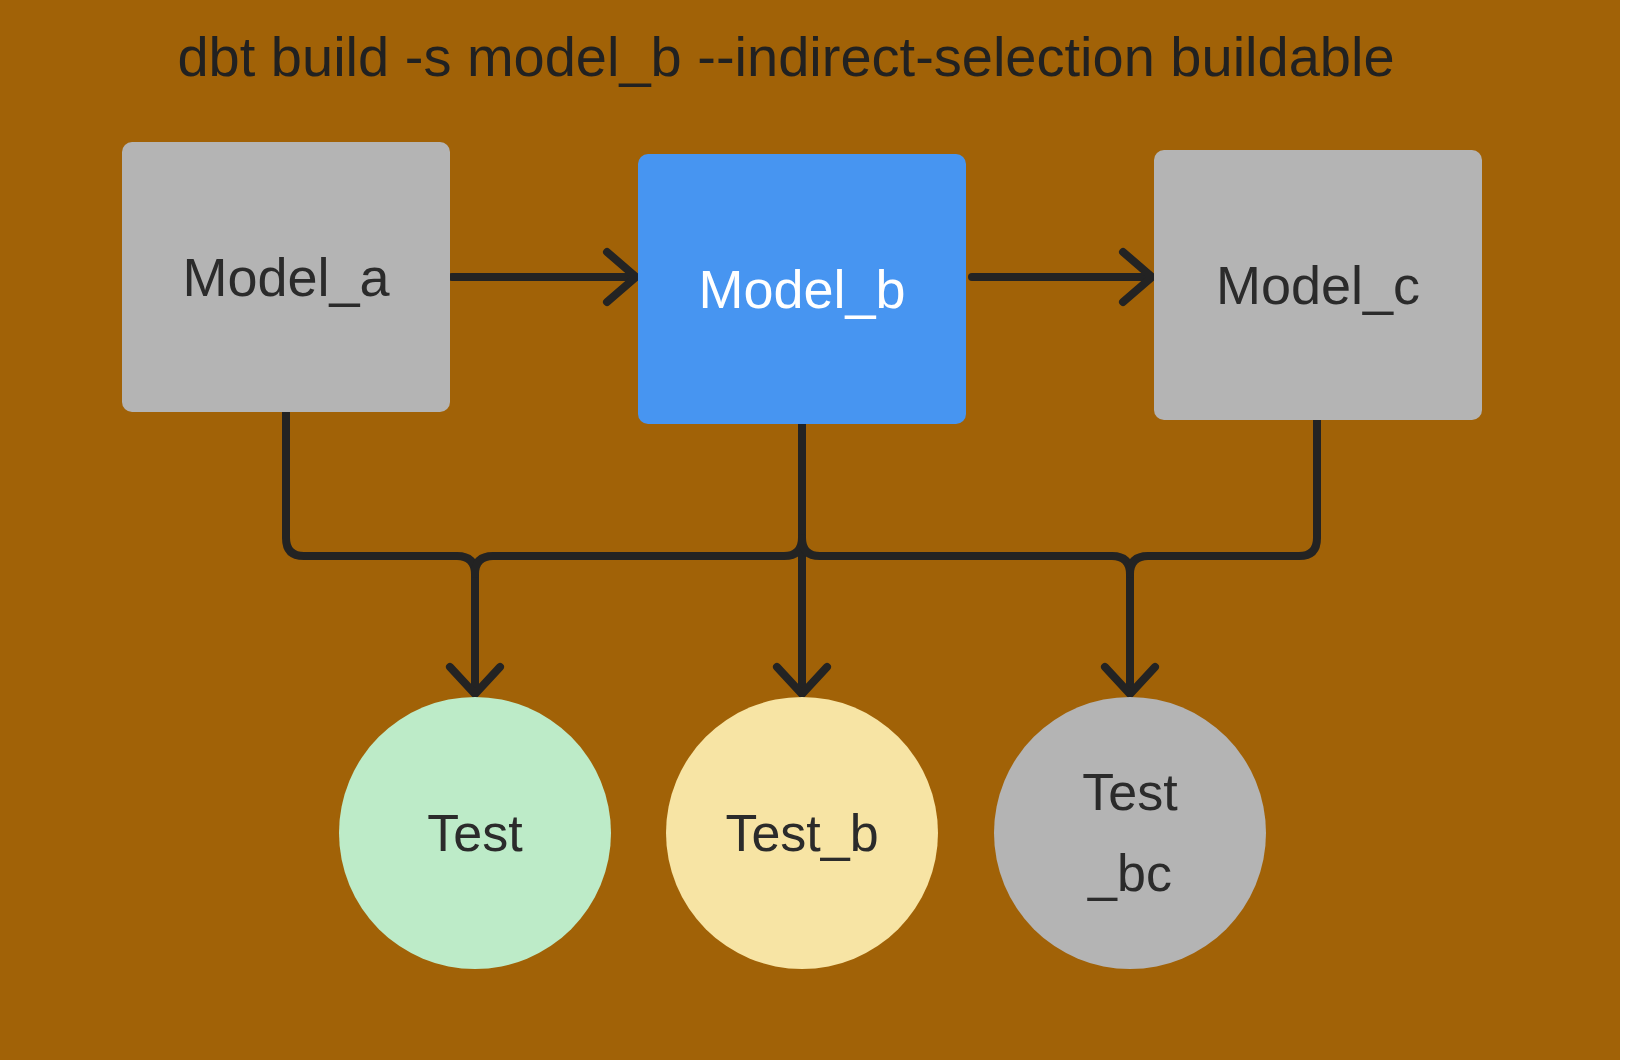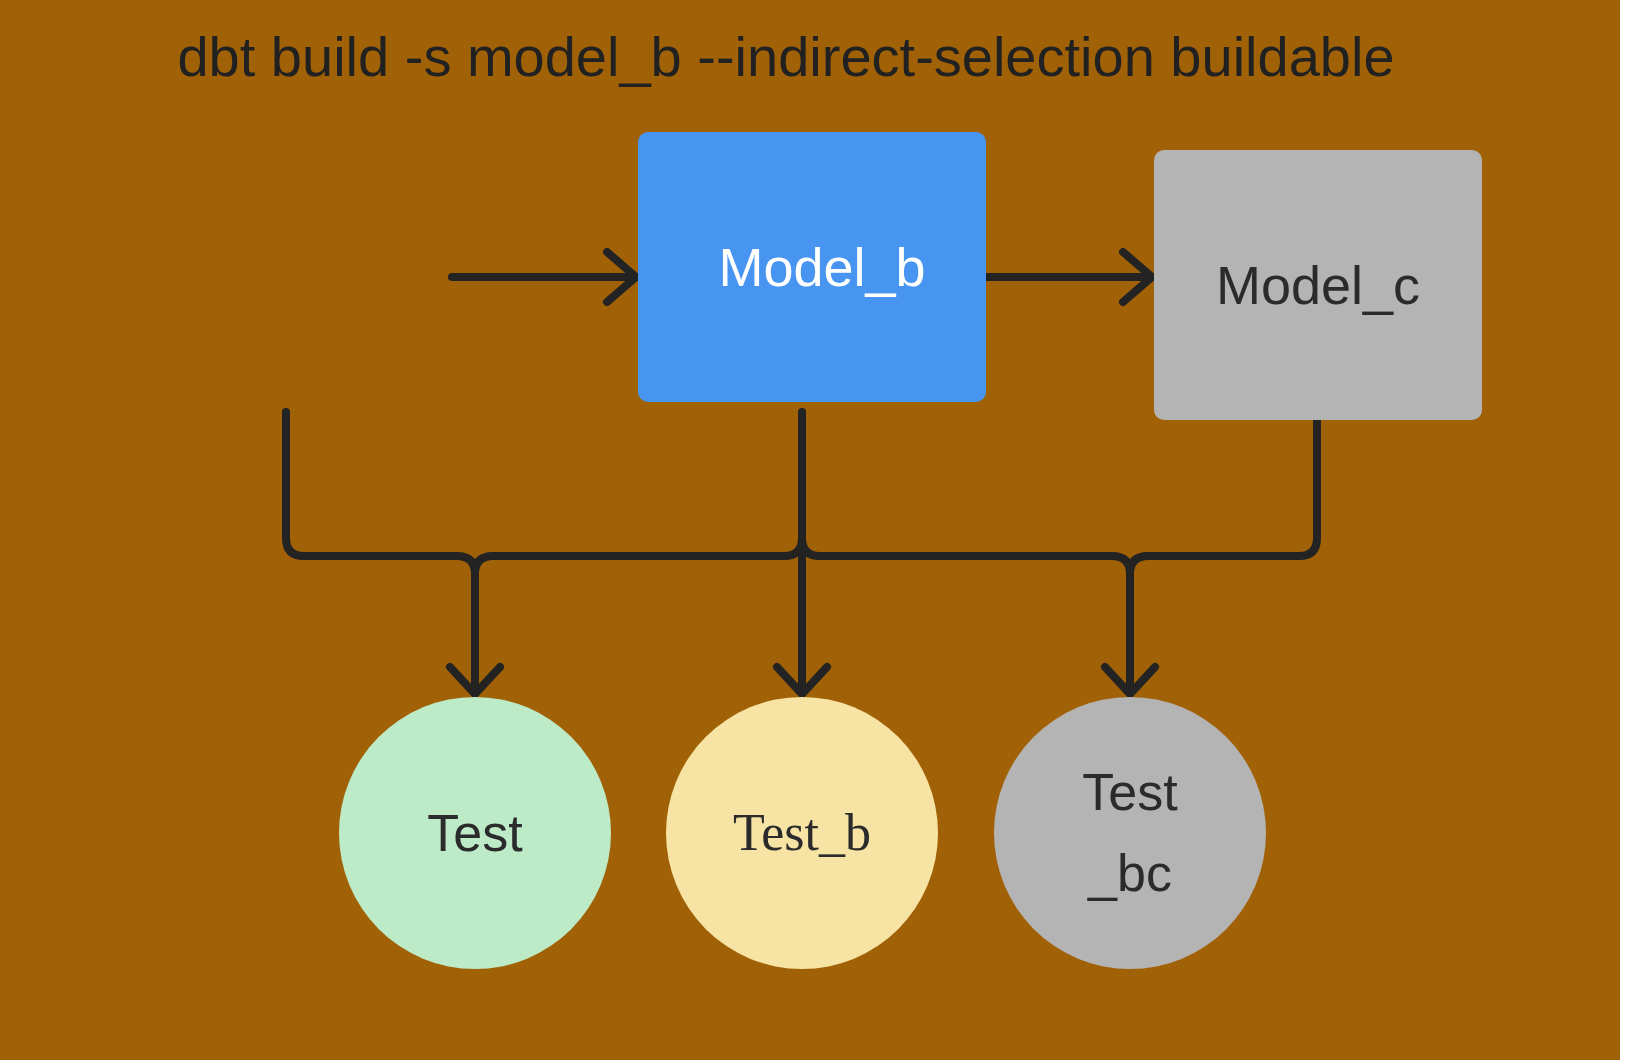--- a/index.html
+++ b/index.html
@@ -43,38 +43,38 @@
     width: 328px;
     height: 270px;
     border-radius: 10px;
     display: flex;
     align-items: center;
     justify-content: center;
     font-size: 54px;
     color: #2b2b2b;
   }
   .model-a { left: 122px; top: 142px; background: #b4b4b4; }
-  .model-b { left: 638px; top: 132px; background: #4795f1; color: #ffffff; padding-left: 20px; }
+  .model-b { left: 638px; top: 154px; background: #4795f1; color: #ffffff; }
   .model-c { left: 1154px; top: 142px; background: #b4b4b4; margin-top: 8px; }
   .test-node {
     position: absolute;
     width: 272px;
     height: 272px;
     border-radius: 50%;
     display: flex;
     flex-direction: column;
     align-items: center;
     justify-content: center;
     text-align: center;
     font-size: 52px;
     line-height: 1.55;
     color: #2b2b2b;
   }
   .test-ab { left: 339px; top: 697px; background: #bdebc8; }
-  .test-b  { left: 666px; top: 697px; background: #f7e4a4; font-family: Liberation Serif, serif; }
+  .test-b  { left: 666px; top: 697px; background: #f7e4a4; }
   .test-bc { left: 994px; top: 697px; background: #b4b4b4; }
 </style>
 </head>
 <body>
 
 <div id="canvas">
 
   <div class="page-title">dbt build -s model_b --indirect-selection buildable</div>
 
   <svg id="edges-svg" width="1630" height="1060" viewBox="0 0 1630 1060">
@@ -92,20 +92,23 @@
 
     <path class="edge" d="M802 412 L802 688"></path>
     <path class="edge" d="M777 667 L802 694 L827 667"></path>
 
     <path class="edge" d="M802 538 Q802 556 820 556 L1112 556 Q1130 556 1130 574 L1130 688"></path>
     <path class="edge" d="M1105 667 L1130 694 L1155 667"></path>
 
     <path class="edge" d="M1317 412 L1317 538 Q1317 556 1299 556 L1148 556 Q1130 556 1130 574"></path>
   </svg>
 
+  <div class="model-node model-a" style="background-color: rgb(180, 180, 180);">
+    <span>Model_a</span>
+  </div>
 
   <div class="model-node model-b" style="background-color: rgb(71, 149, 241);">
     <span>Model_b</span>
   </div>
 
   <div class="model-node model-c" style="background-color: rgb(180, 180, 180);">
     <span>Model_c</span>
   </div>
 
   <div class="test-node test-ab" style="background-color: rgb(189, 235, 200);">

